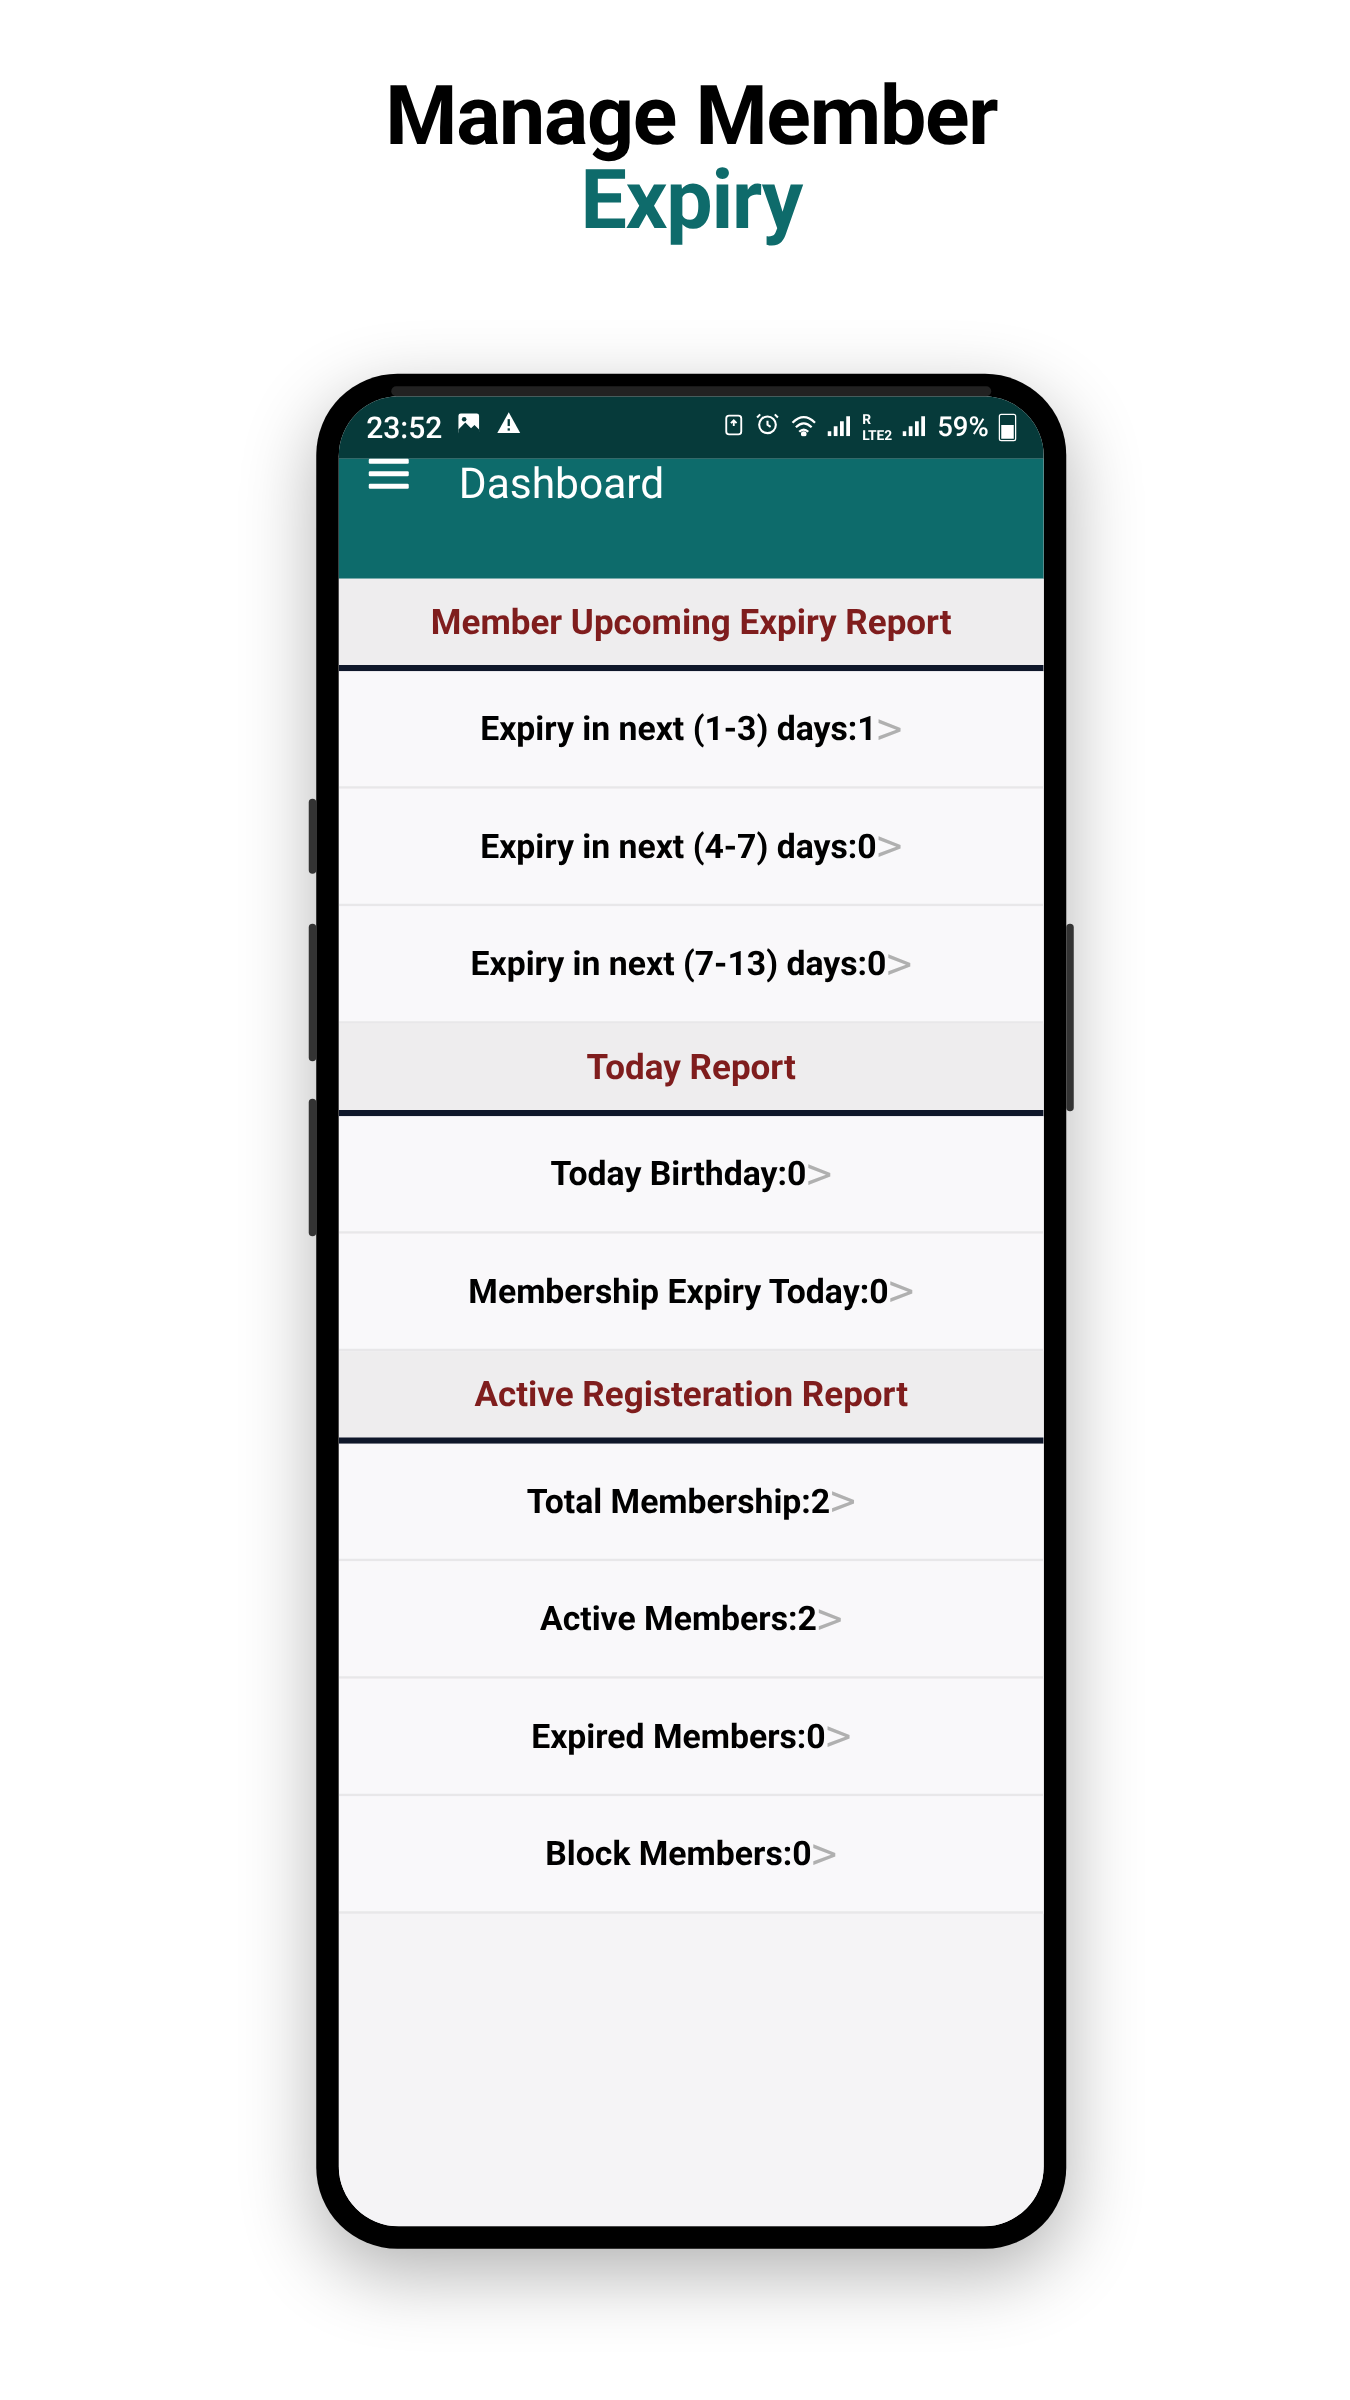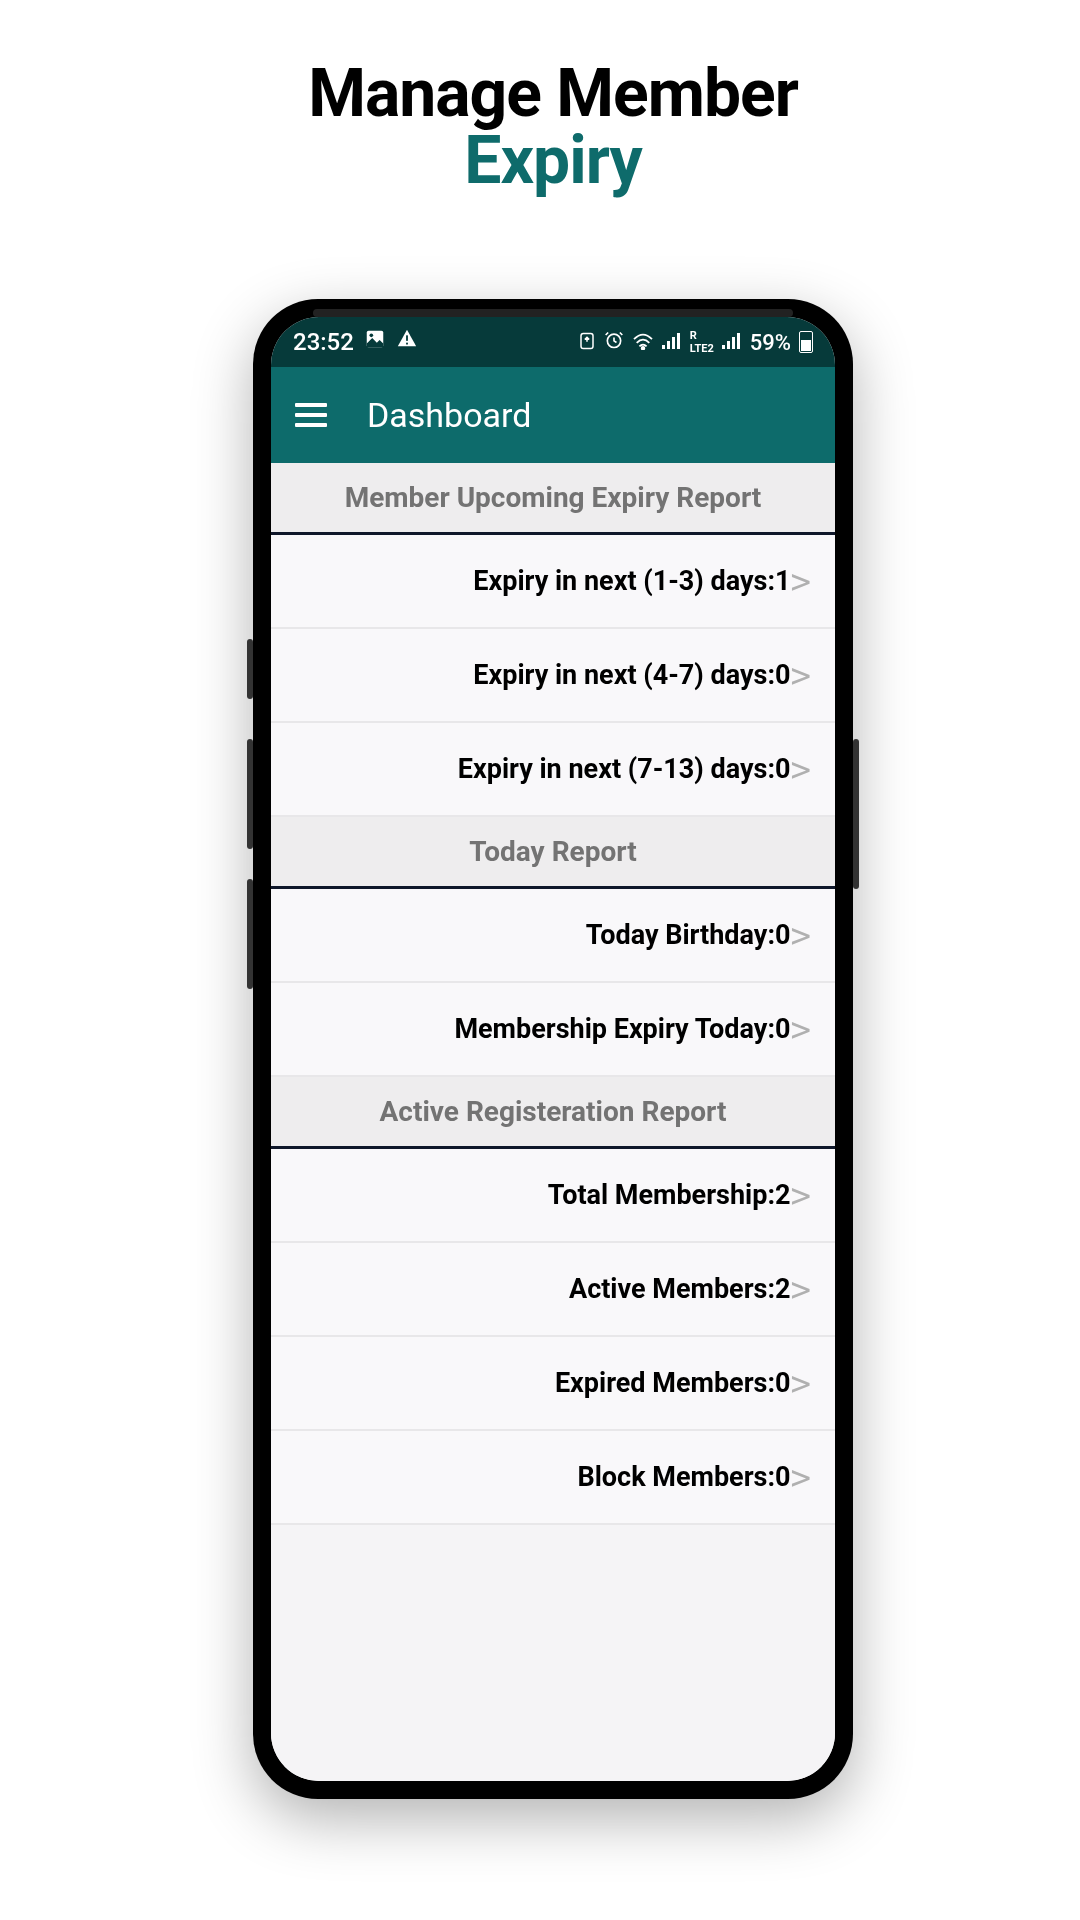--- a/index.html
+++ b/index.html
@@ -97,21 +97,20 @@
     .status-right {
       display: flex;
       align-items: center;
       gap: 8px;
       font-size: 22px;
     }
     .app-bar {
       background: #0d6b6b;
       height: 96px;
       display: flex;
-      align-items: center;
       padding: 0 24px;
       gap: 40px;
     }
     .hamburger {
       display: flex;
       flex-direction: column;
       gap: 6px;
       cursor: pointer;
     }
     .hamburger span {
@@ -129,29 +128,29 @@
       flex: 1;
       overflow-y: auto;
       background: #f5f4f6;
     }
     .section-header {
       background: #eeedee;
       padding: 18px 20px;
       text-align: center;
       font-size: 28px;
       font-weight: 700;
-      color: #737373;
-      border-bottom: 3px solid #0f172a;
+      color: #7f1d1d;
+      border-bottom: 5px solid #0f172a;
     }
     .list-item {
       background: #f9f8fa;
       padding: 26px 24px;
       display: flex;
       align-items: center;
-      justify-content: flex-end;
+      justify-content: center;
       border-bottom: 2px solid #e8e7e9;
       cursor: pointer;
       min-height: 92px;
     }
     .list-item-text {
       font-size: 27px;
       font-weight: 700;
       color: #000000;
     }
     .chevron {

